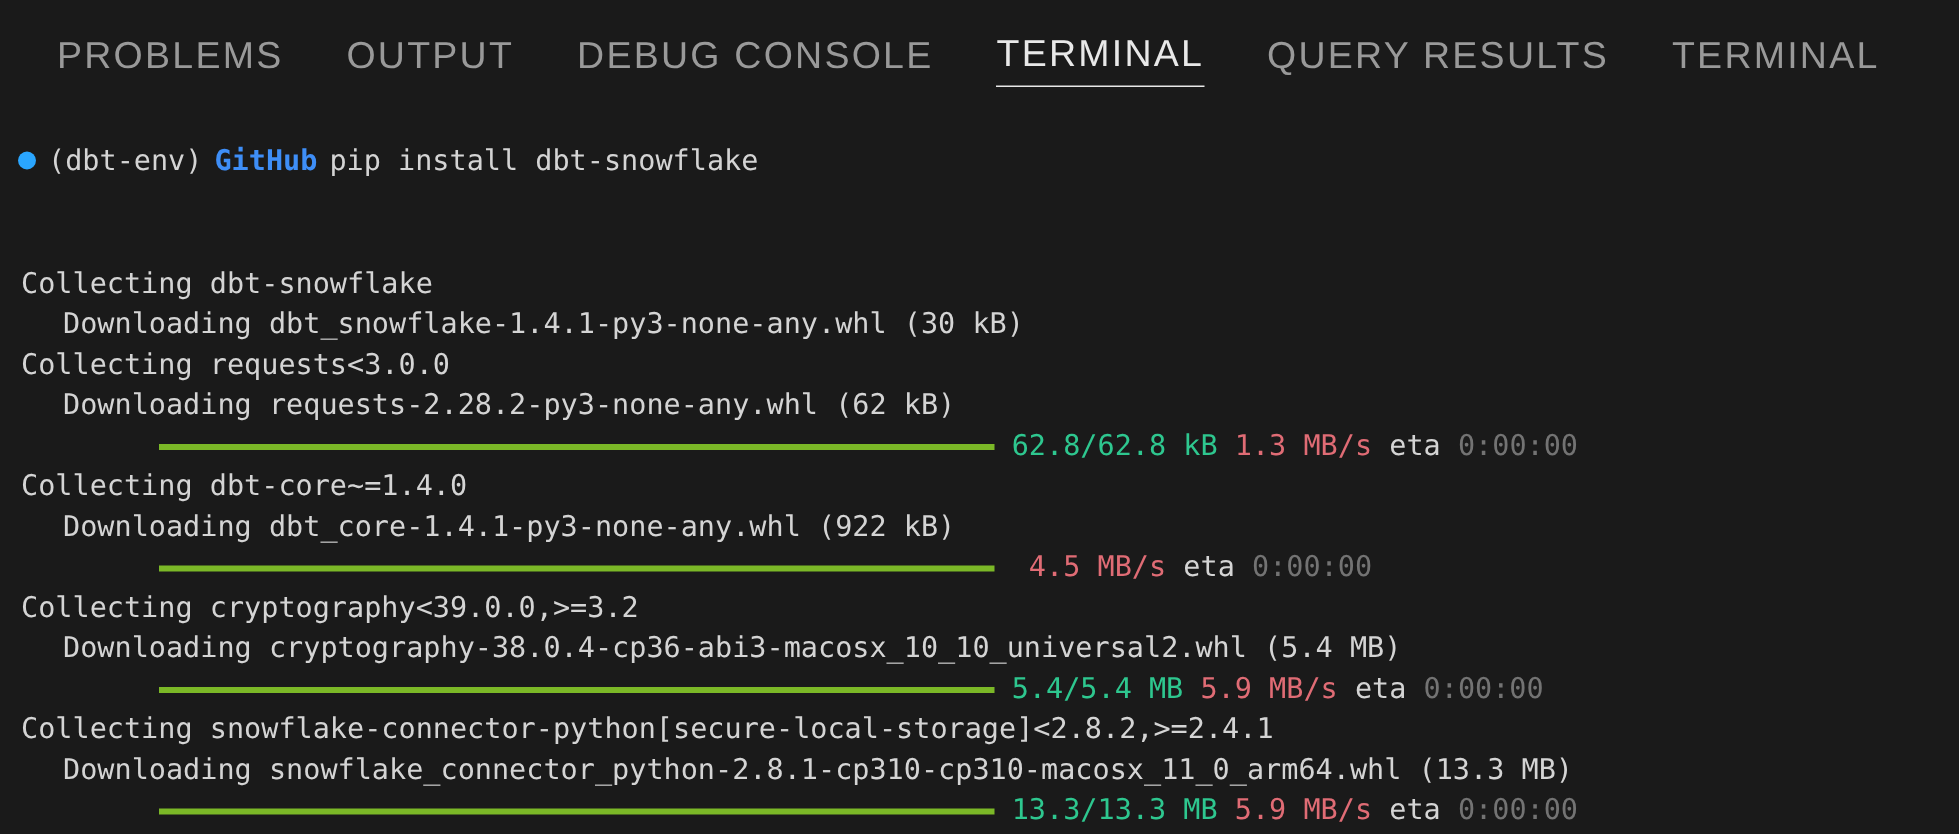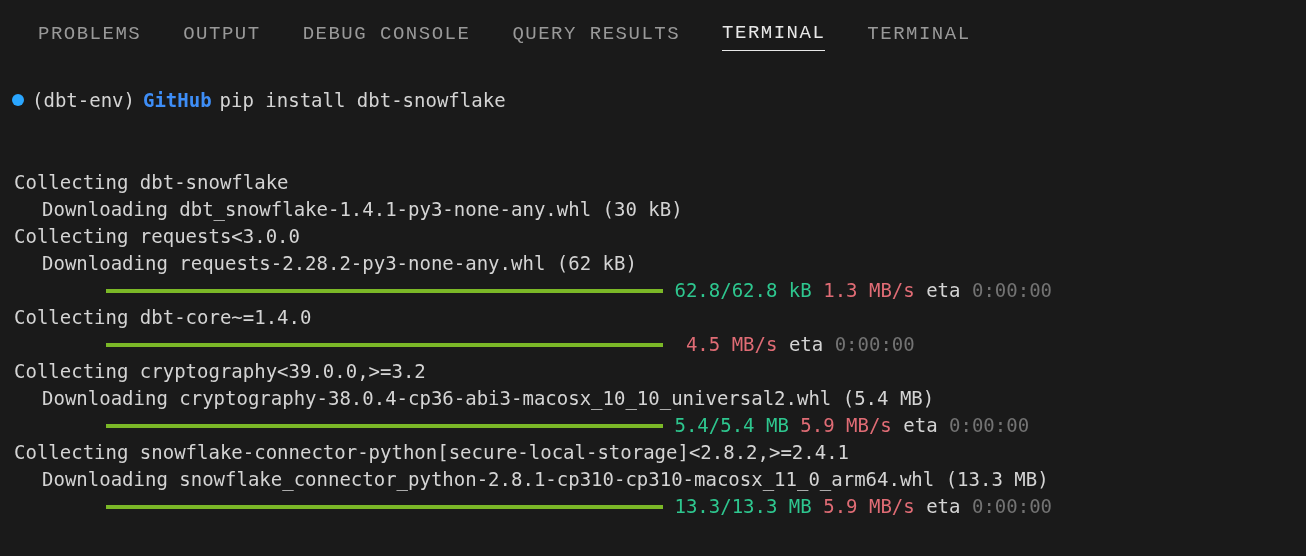--- a/index.html
+++ b/index.html
@@ -13,22 +13,22 @@
     overflow: hidden;
   }
   .tabs {
     display: flex;
     gap: 42px;
     padding: 22px 38px 14px 38px;
     align-items: center;
   }
   .tab {
     color: #999;
-    font-family: Liberation Mono, monospace;
-    font-size: 19px;
+    font-family: Liberation Sans, sans-serif;
+    font-size: 25px;
     letter-spacing: 1.5px;
     cursor: pointer;
     padding-bottom: 6px;
   }
   .tab.active {
     color: #e8e8e8;
     border-bottom: 1.5px solid #e8e8e8;
   }
   .terminal-body {
     padding: 24px 0 0 14px;
@@ -70,22 +70,22 @@
   .eta-lbl { color: #d4d4d4; }
   .eta { color: #737373; }
 </style>
 </head>
 <body>
 
 <div class="tabs">
   <div class="tab">PROBLEMS</div>
   <div class="tab">OUTPUT</div>
   <div class="tab">DEBUG CONSOLE</div>
+  <div class="tab active">TERMINAL</div>
   <div class="tab">QUERY RESULTS</div>
-  <div class="tab active">TERMINAL</div>
   <div class="tab">TERMINAL</div>
 </div>
 
 <div class="terminal-body">
 
   <div class="prompt-line">
     <span class="dot"></span>
     <span class="env">(dbt-env)</span>
     <span class="github">GitHub</span>
     <span class="cmd">pip install dbt-snowflake</span>
@@ -99,20 +99,21 @@
     <div class="indent1">Downloading requests-2.28.2-py3-none-any.whl (62 kB)</div>
     <div class="bar-row">
       <div class="bar"></div>
       <span> </span><span class="size">62.8/62.8 kB</span>
       <span> </span><span class="speed">1.3 MB/s</span>
       <span> </span><span class="eta-lbl">eta</span>
       <span> </span><span class="eta">0:00:00</span>
     </div>
 
     <div>Collecting dbt-core~=1.4.0</div>
+    <div class="indent1">Downloading dbt_core-1.4.1-py3-none-any.whl (922 kB)</div>
     <div class="bar-row">
       <div class="bar"></div>
       <span> </span>
       <span> </span><span class="speed">4.5 MB/s</span>
       <span> </span><span class="eta-lbl">eta</span>
       <span> </span><span class="eta">0:00:00</span>
     </div>
 
     <div>Collecting cryptography&lt;39.0.0,&gt;=3.2</div>
     <div class="indent1">Downloading cryptography-38.0.4-cp36-abi3-macosx_10_10_universal2.whl (5.4 MB)</div>

